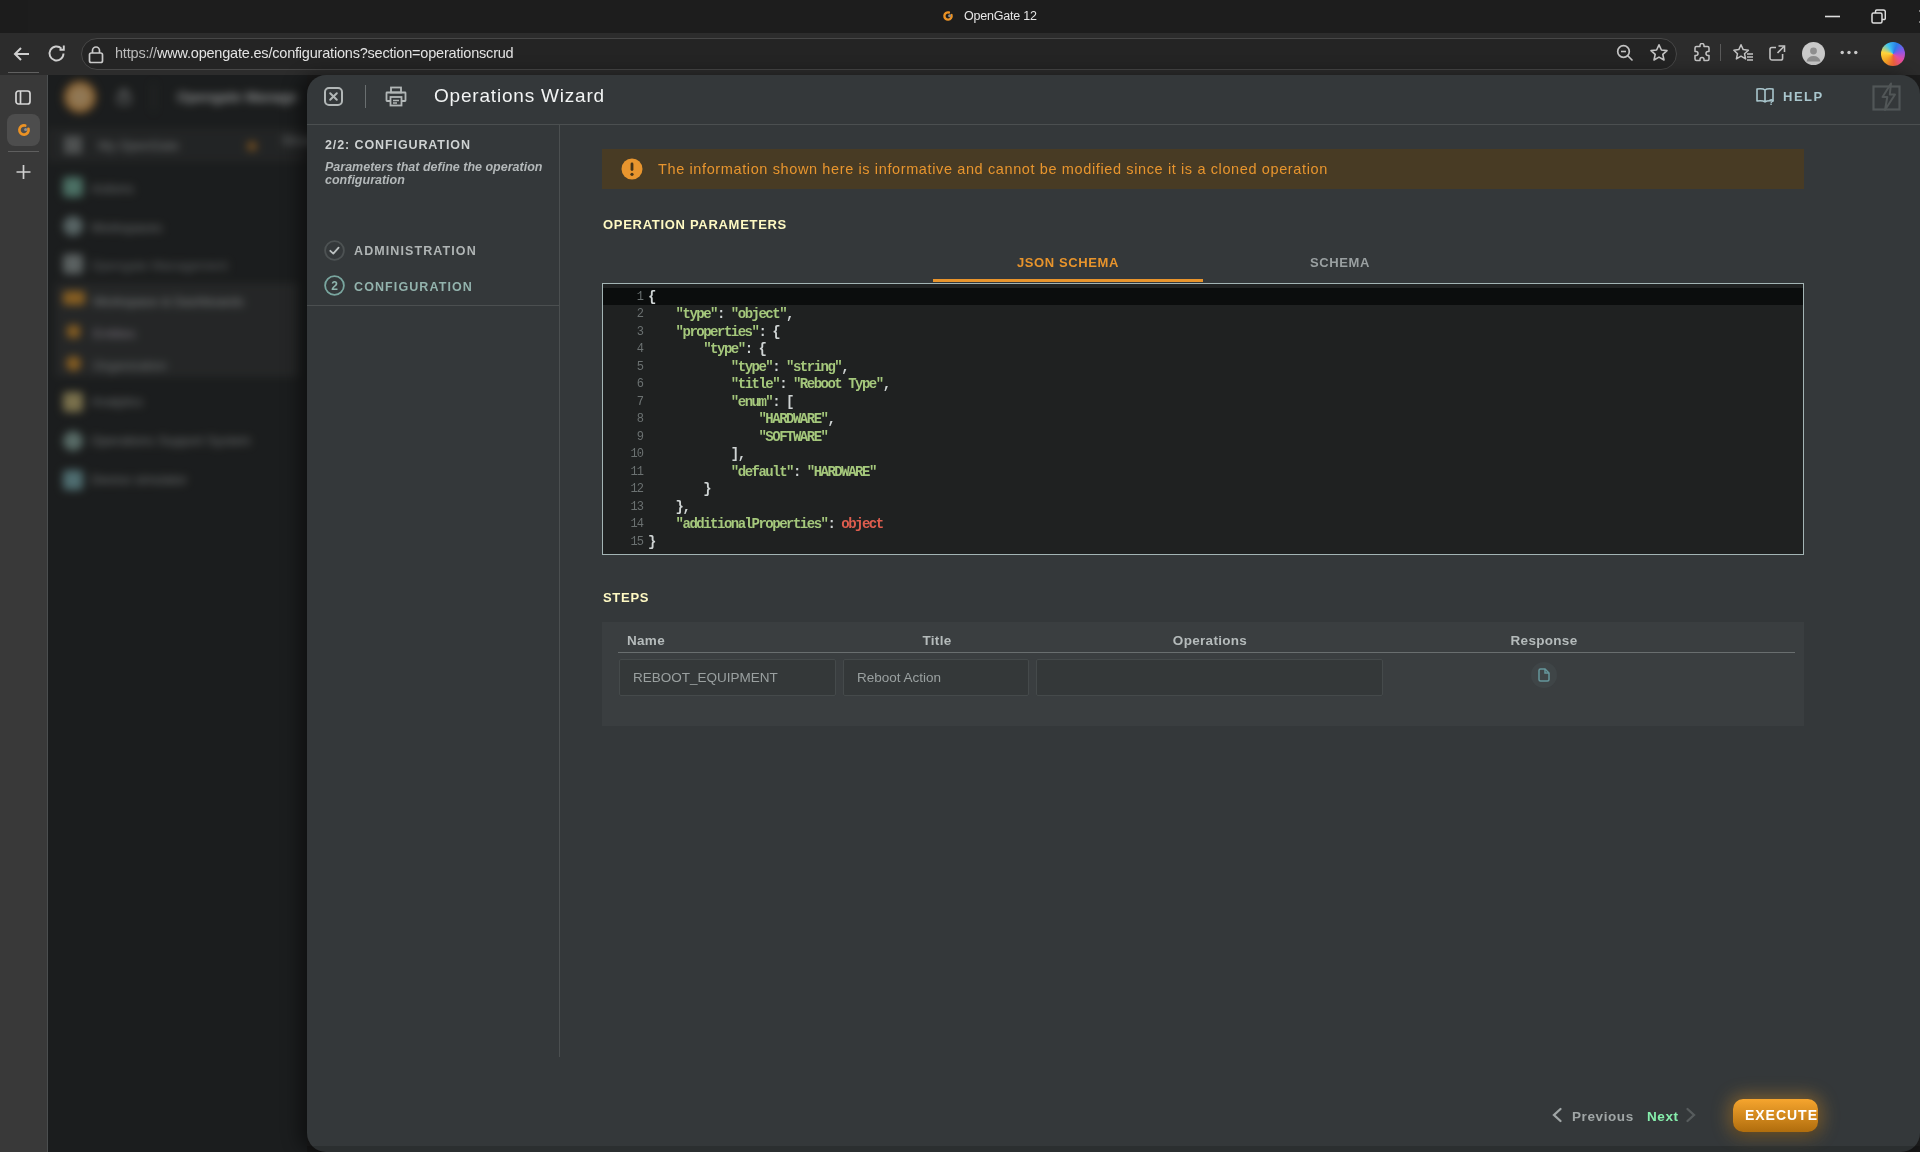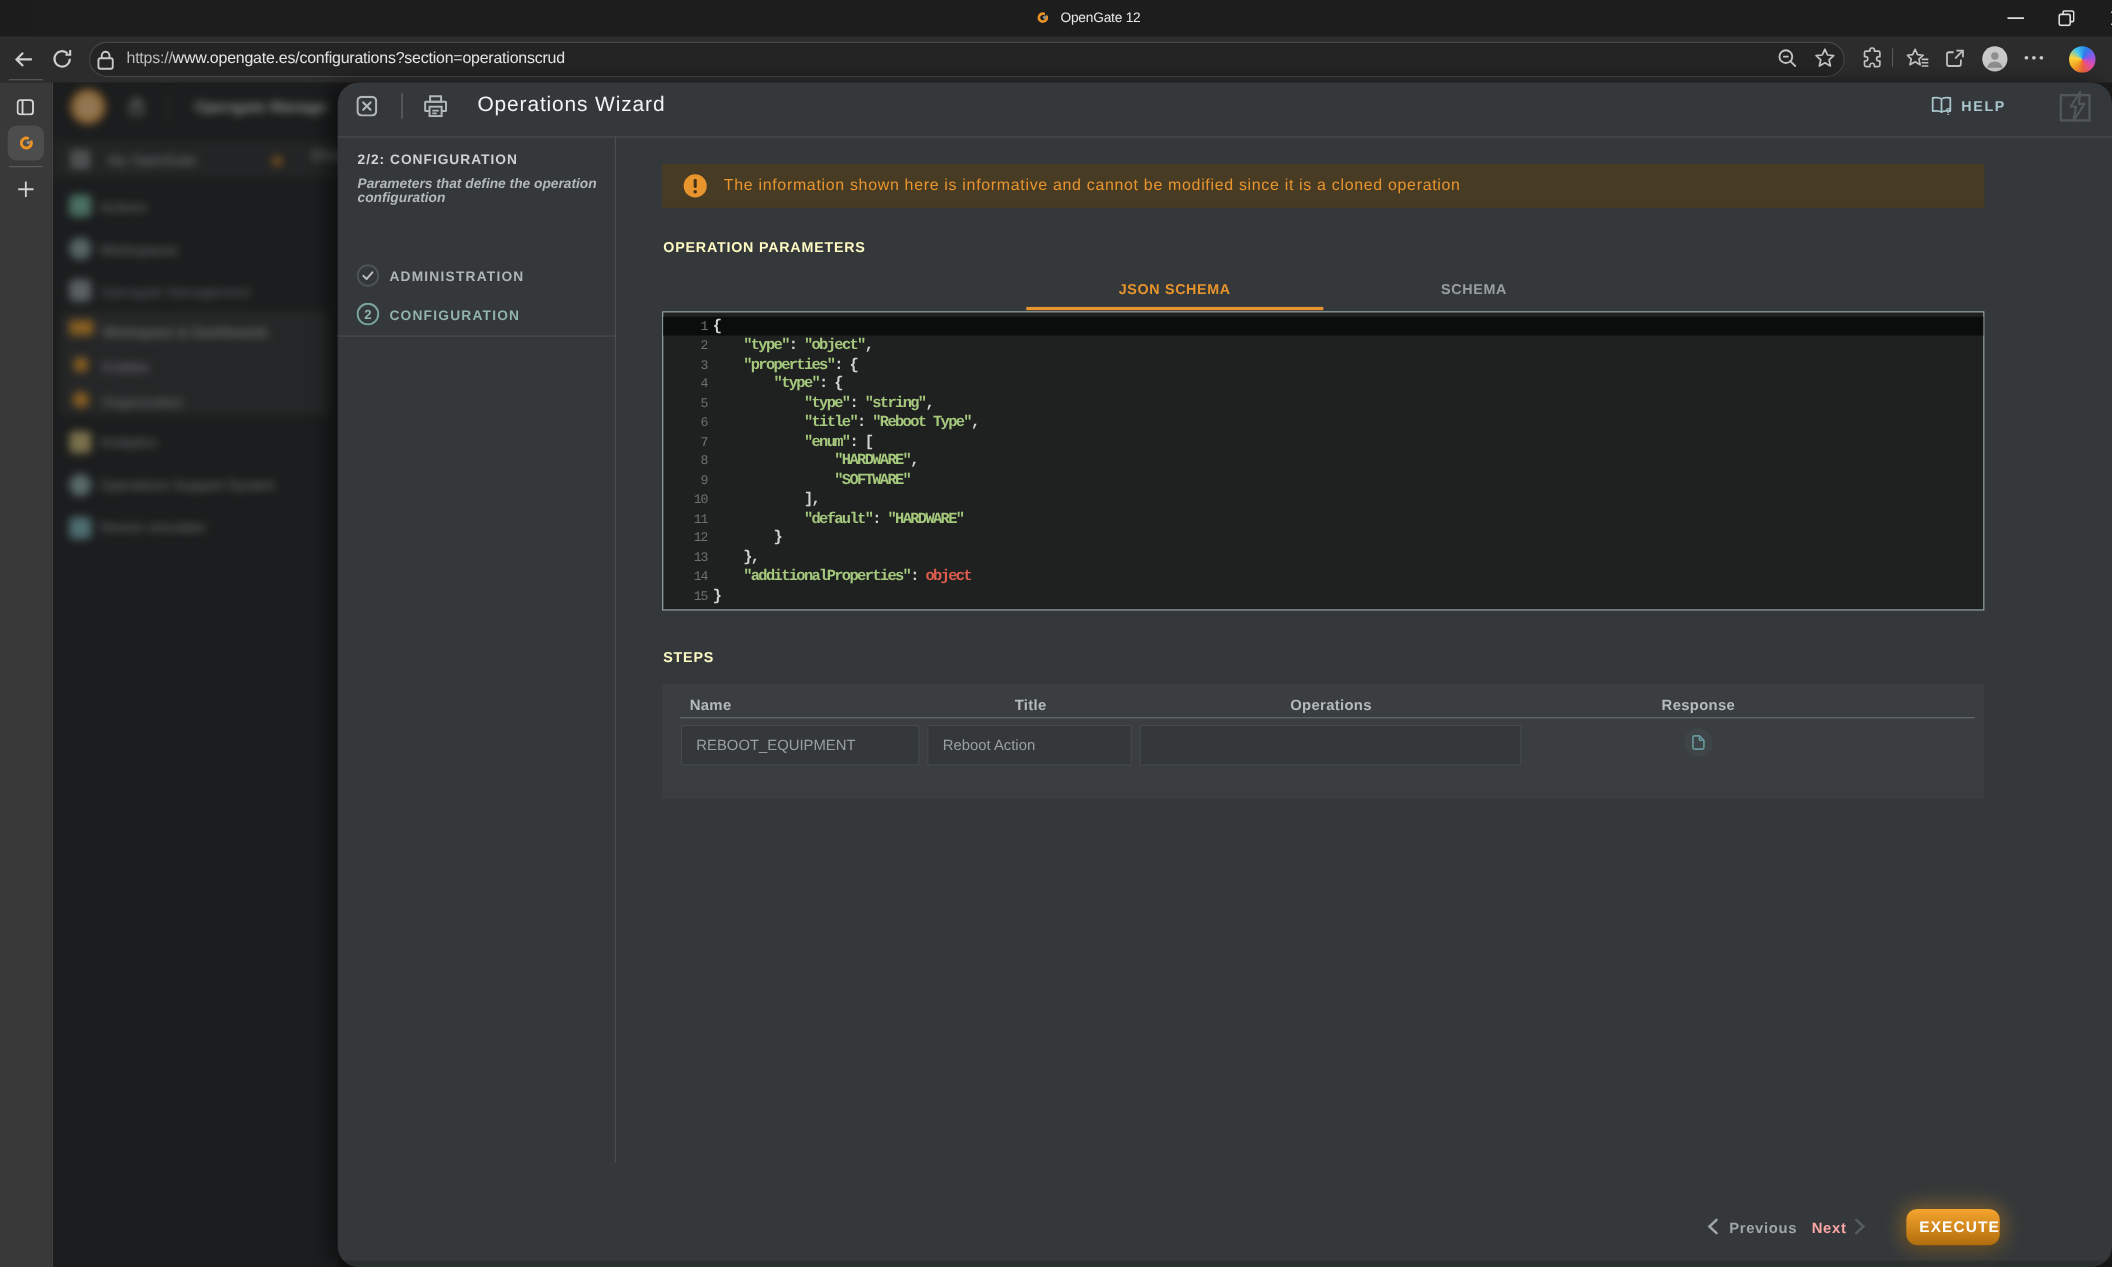--- a/index.html
+++ b/index.html
@@ -276,19 +276,19 @@
         <path d="M1 2.5 a1.5 1.5 0 0 1 1.5 -1.5 h4.5 l4 4 v6.5 a1.5 1.5 0 0 1 -1.5 1.5 h-7 a1.5 1.5 0 0 1 -1.5 -1.5 Z" fill="none" stroke="#66979c" stroke-width="1.5"></path>
         <path d="M7 1 v4 h4" fill="none" stroke="#66979c" stroke-width="1.5"></path>
       </svg>
     </div>
     <div class="abs" style="left:0;top:1071px;width:1613px;height:6px;background:rgba(0,0,0,0.16)"></div>
 
     <svg class="abs" style="left:1244px;top:1032px" width="12" height="16" viewBox="0 0 12 16">
         <path d="M9.5 2 L3 8 L9.5 14" fill="none" stroke="#a0a6a6" stroke-width="2.3" stroke-linecap="round"></path>
       </svg>
     <div class="abs" style="left:1265px;top:1034px;font-size:13.5px;font-weight:bold;color:#a0a6a6;letter-spacing:0.6px">Previous</div>
-    <div class="abs" style="left:1340px;top:1034px;font-size:13.5px;font-weight:bold;color:#fca5a5;letter-spacing:0.6px">Next</div>
+    <div class="abs" style="left:1340px;top:1034px;font-size:13.5px;font-weight:bold;color:#86efac;letter-spacing:0.6px">Next</div>
     <svg class="abs" style="left:1378px;top:1032px" width="12" height="16" viewBox="0 0 12 16">
         <path d="M2.5 2 L9 8 L2.5 14" fill="none" stroke="#575c5d" stroke-width="2.3" stroke-linecap="round"></path>
       </svg>
     <div class="abs" style="left:1426px;top:1024px;width:85px;height:33px;border-radius:10px;background:linear-gradient(#f6a52e,#b06d0d);box-shadow:0 0 18px 3px rgba(242,162,40,0.42),0 4px 10px rgba(0,0,0,0.30);color:#fff;font-size:14px;font-weight:bold;letter-spacing:1px;text-align:right;line-height:33px">EXECUTE</div>
   </div>
 </div>
 
 </body></html>

